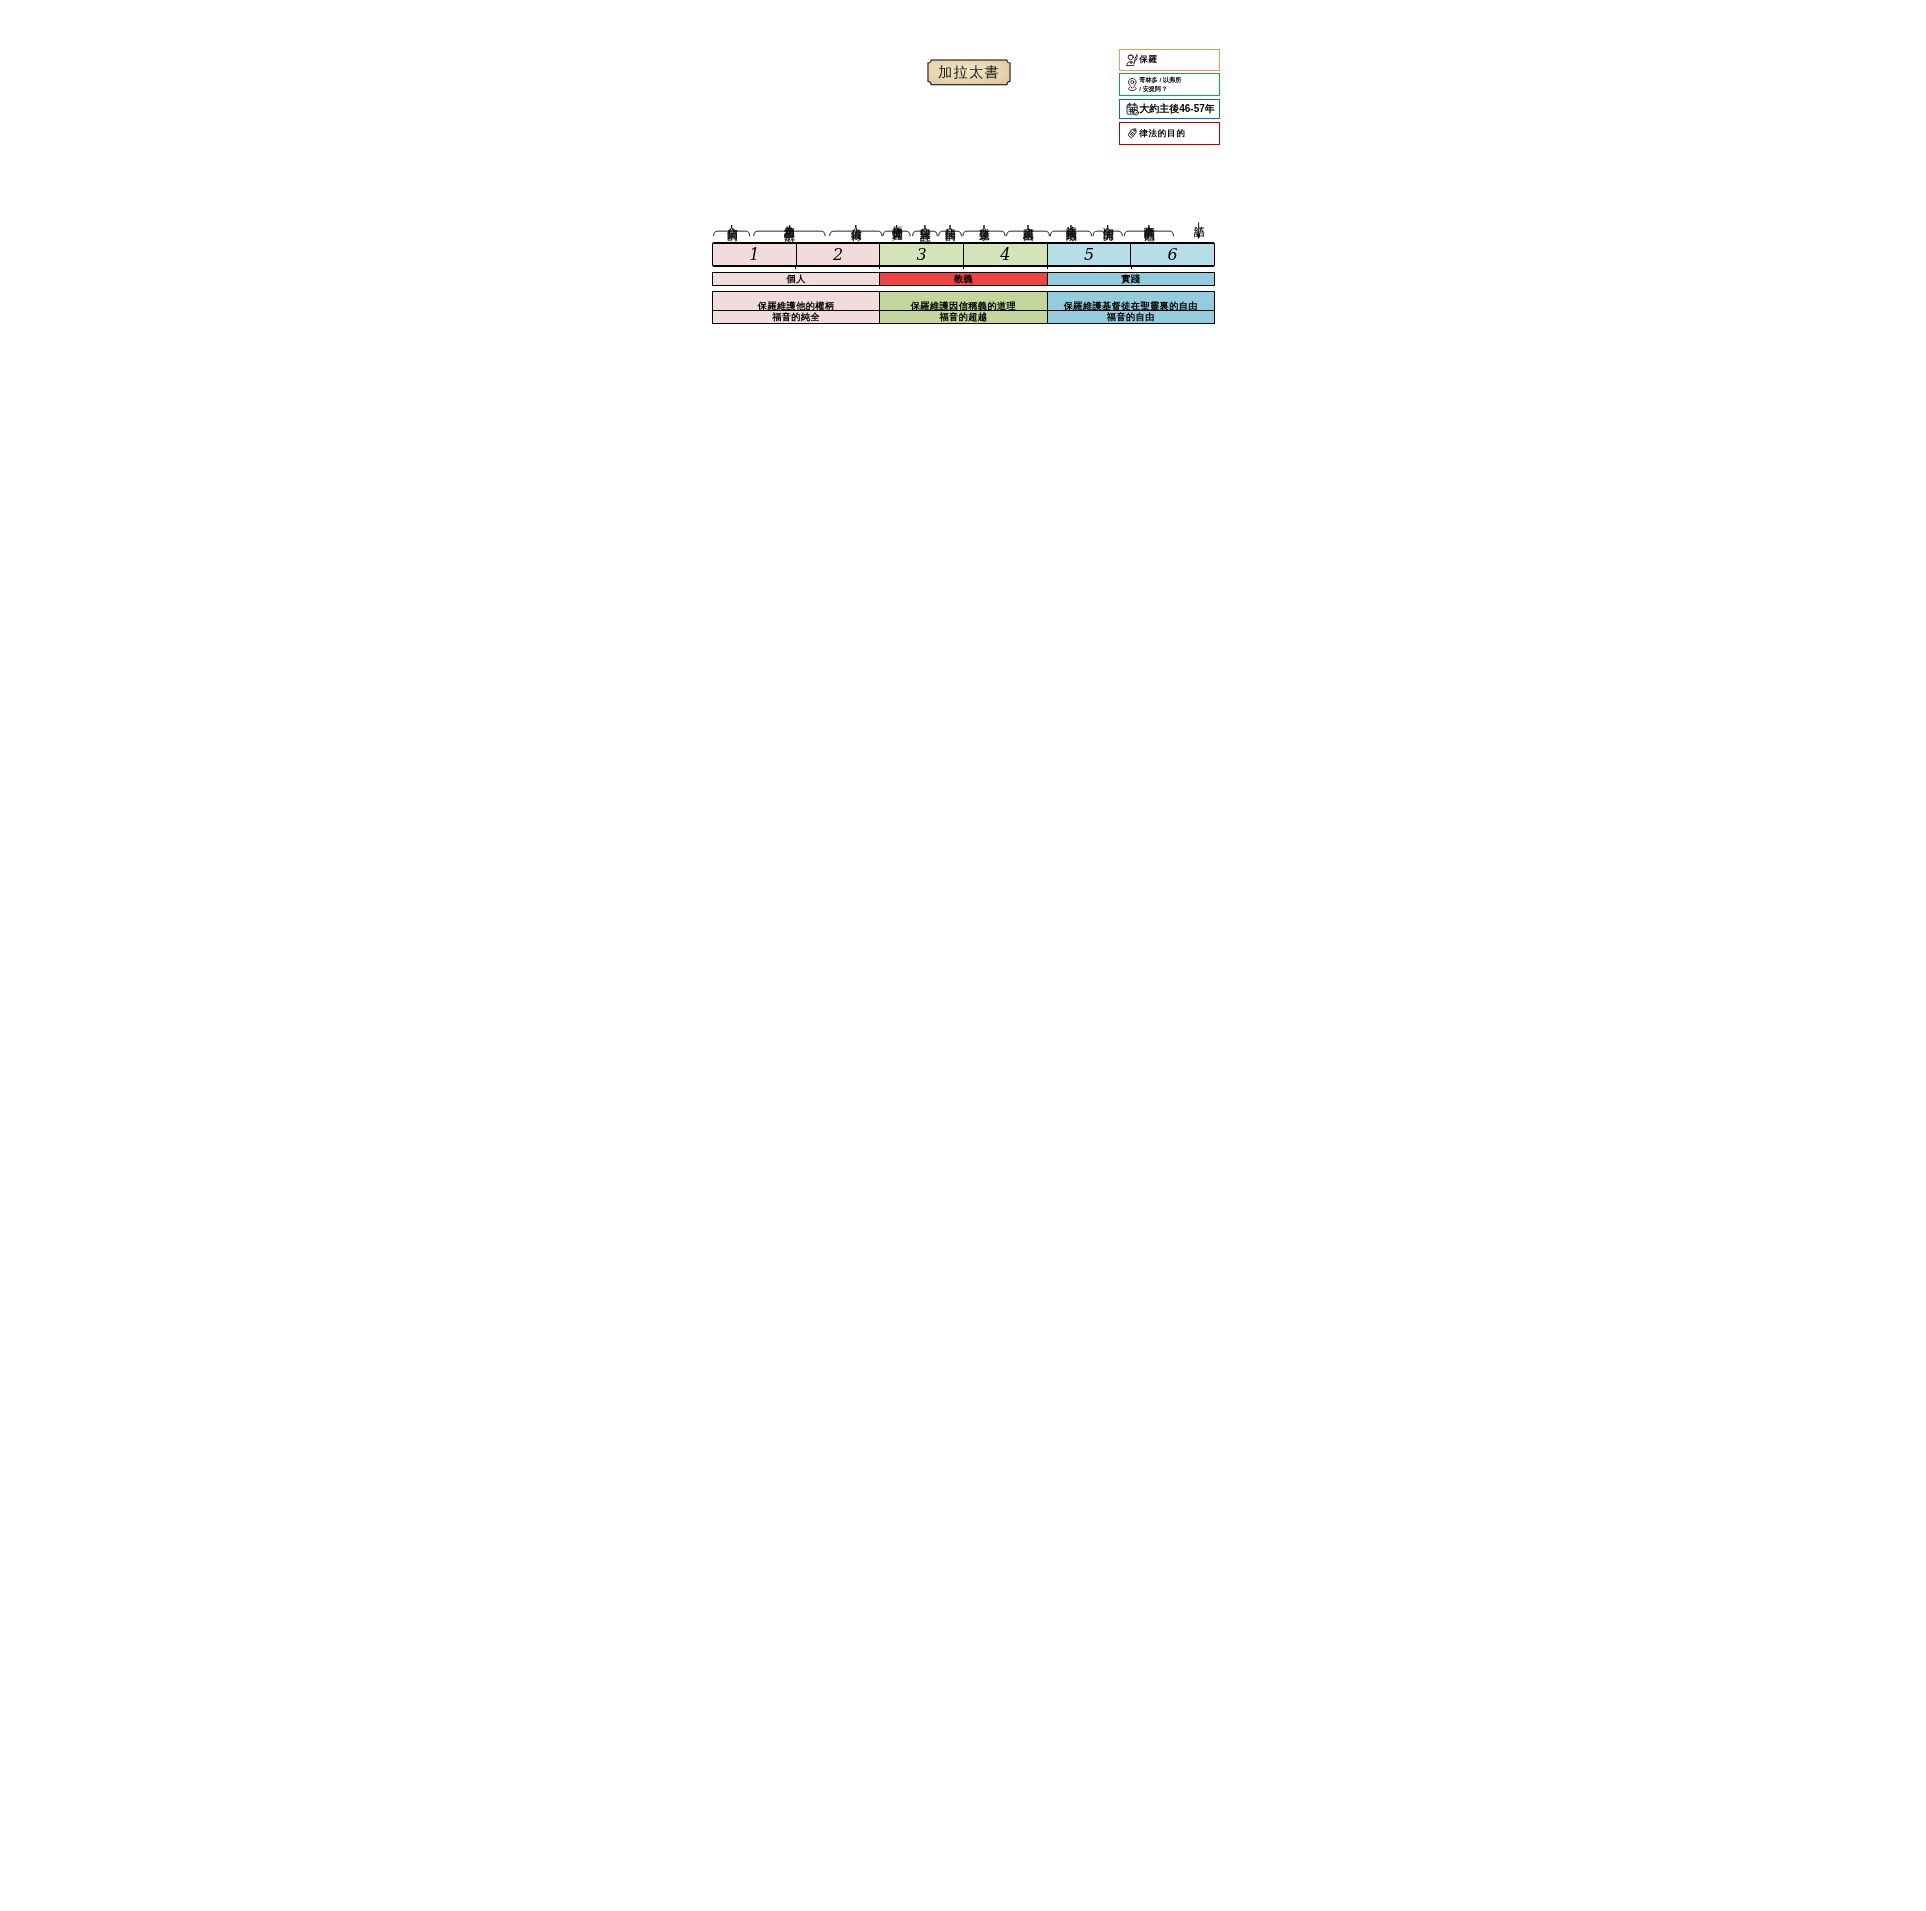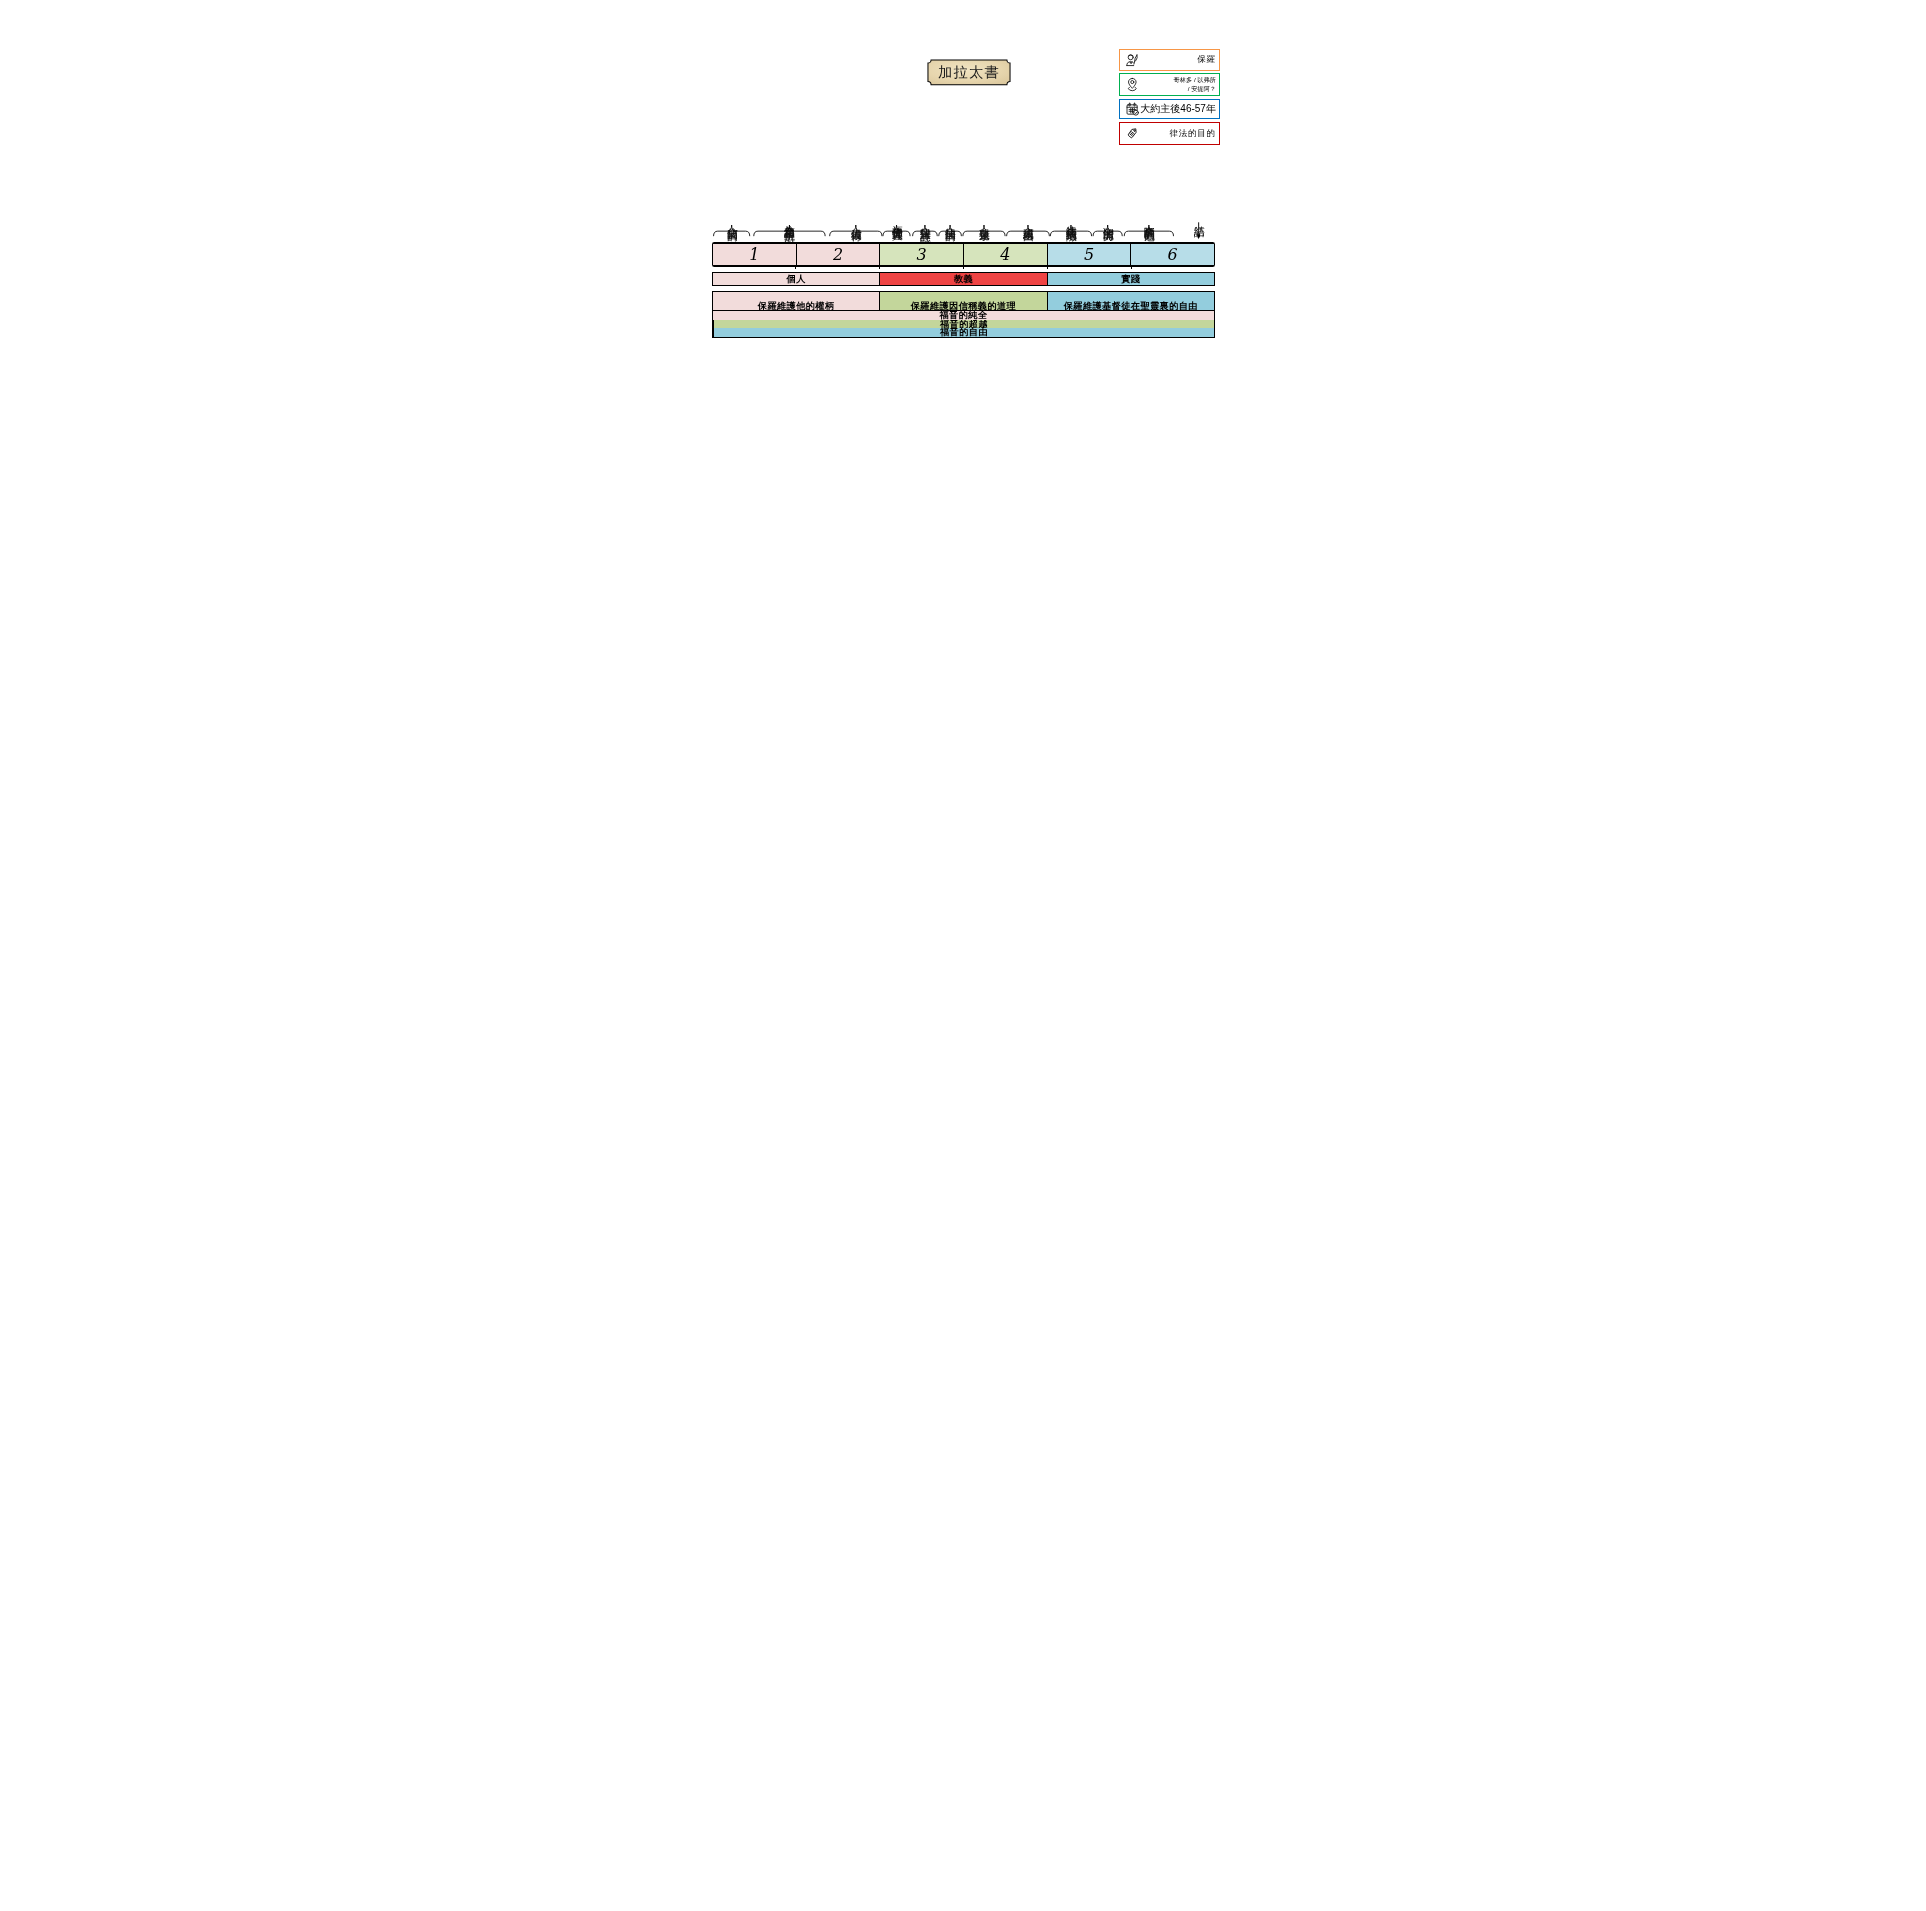--- a/index.html
+++ b/index.html
@@ -17,21 +17,21 @@
   }
   
   .legend{position:absolute;left:0;top:0;width:100%;height:100%;pointer-events:none;}
   .legend-box{
     position:absolute;left:426px;width:101px;background:#ffffff;
     border:1.9px solid #000;box-sizing:border-box;
     display:flex;align-items:center;
   }
   .legend-icon{flex:0 0 auto;margin-left:4.6px;display:flex;align-items:center;}
   .legend-icon svg{stroke:#111;fill:none;stroke-width:2.1;stroke-linecap:round;stroke-linejoin:round;}
-  .legend-text{flex:1 1 auto;text-align:right;font-weight:normal;color:#000;padding-right:3.1px;}
+  .legend-text{flex:1 1 auto;text-align:left;font-weight:bold;color:#000;padding-right:3.1px;}
   .legend-box.author .legend-text{font-size:8.5px;letter-spacing:0.8px;}
   .legend-box.place  .legend-text{font-size:6.2px;line-height:1.35;}
   .legend-box.date   .legend-text{font-size:10px;}
   .legend-box.category .legend-text{font-size:8.5px;letter-spacing:0.8px;}
   
   .vlabel{
     position:absolute;writing-mode:vertical-rl;text-orientation:upright;
     font-size:10.8px;line-height:1.1;letter-spacing:0.8px;color:#111;
     transform:translateX(-50%);white-space:nowrap;
   }
@@ -203,21 +203,21 @@
       <div class="summary-row" style="top: 272px; height: 14.3px;">
         <div class="summary-cell" style="background: rgb(242, 220, 219);">個人</div>
         <div class="summary-cell" style="background: #ef4444;">教義</div>
         <div class="summary-cell" style="background: rgb(147, 205, 221);">實踐</div>
       </div>
       <div class="summary-row" style="top: 291px; height: 30px;">
         <div class="summary-cell" style="background: rgb(242, 220, 219);">保羅維護他的權柄</div>
         <div class="summary-cell" style="background: rgb(195, 214, 155);">保羅維護因信稱義的道理</div>
         <div class="summary-cell" style="background: rgb(147, 205, 221);">保羅維護基督徒在聖靈裏的自由</div>
       </div>
-      <div class="summary-row" style="top: 310px; height: 28px; flex-direction: column;">
+      <div class="summary-row" style="top: 310px; height: 14px;">
         <div class="summary-cell" style="background: rgb(242, 220, 219);">福音的純全</div>
         <div class="summary-cell" style="background: rgb(195, 214, 155);">福音的超越</div>
         <div class="summary-cell" style="background: rgb(147, 205, 221);">福音的自由</div>
       </div>
     </div>
 
 <div class="bar-tick" style="left: 102px;"></div>
     <div class="bar-tick" style="left: 186px;"></div>
     <div class="bar-tick" style="left: 270px;"></div>
     <div class="bar-tick" style="left: 354px;"></div>

